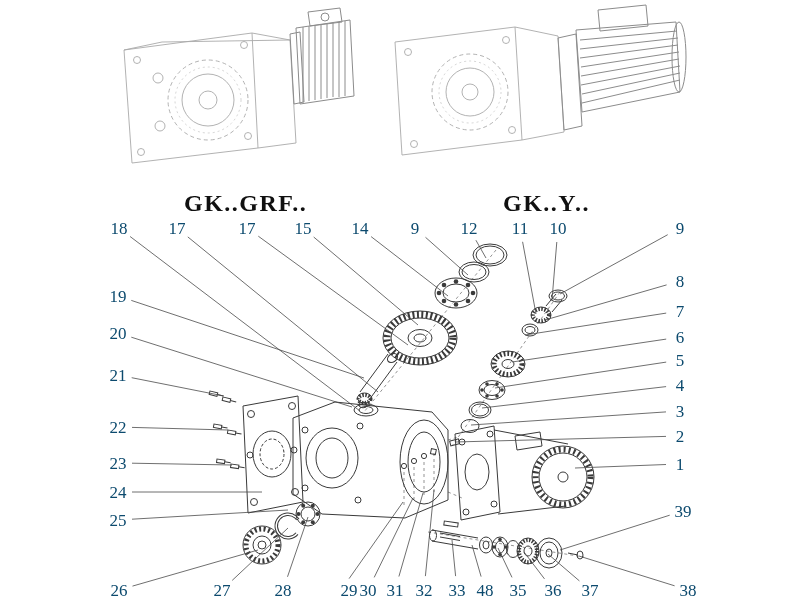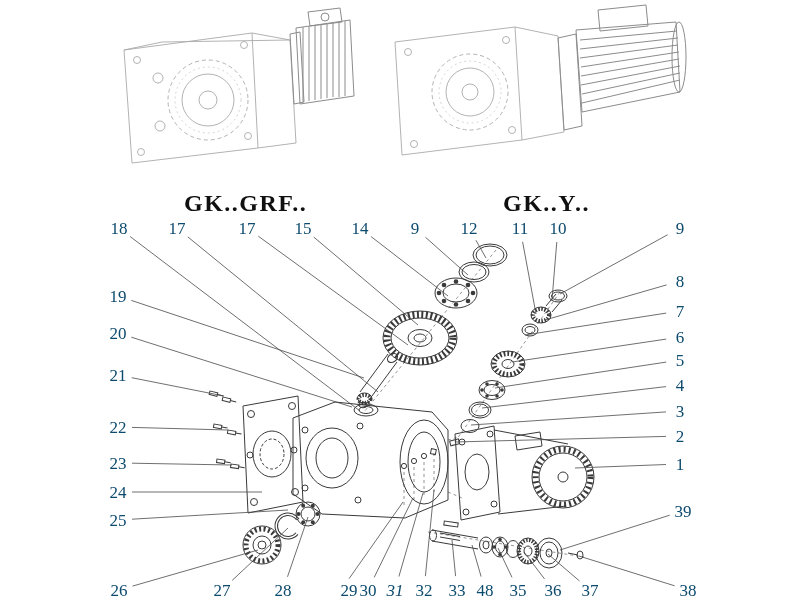--- a/index.html
+++ b/index.html
@@ -323,21 +323,21 @@
       <span class="callout" style="left: 118px; top: 375px;">21</span>
       <span class="callout" style="left: 118px; top: 427px;">22</span>
       <span class="callout" style="left: 118px; top: 463px; text-align: center;">23</span>
       <span class="callout" style="left: 118px; top: 492px;">24</span>
       <span class="callout" style="left: 118px; top: 520px;">25</span>
       <span class="callout" style="left: 119px; top: 590px;">26</span>
       <span class="callout" style="left: 222px; top: 590px;">27</span>
       <span class="callout" style="left: 283px; top: 590px;">28</span>
       <span class="callout" style="left: 341px; top: 590px; margin-left: 8px;">29</span>
       <span class="callout" style="left: 368px; top: 590px;">30</span>
-      <span class="callout" style="left: 395px; top: 590px; font-style: italic;">31</span>
+      <span class="callout" style="left: 395px; top: 590px;">31</span>
       <span class="callout" style="left: 424px; top: 590px;">32</span>
       <span class="callout" style="left: 457px; top: 590px;">33</span>
       <span class="callout" style="left: 485px; top: 590px;">48</span>
       <span class="callout" style="left: 518px; top: 590px;">35</span>
       <span class="callout" style="left: 553px; top: 590px;">36</span>
       <span class="callout" style="left: 590px; top: 590px;">37</span>
       <span class="callout" style="left: 688px; top: 590px;">38</span>
     </div>
 </div>
 

